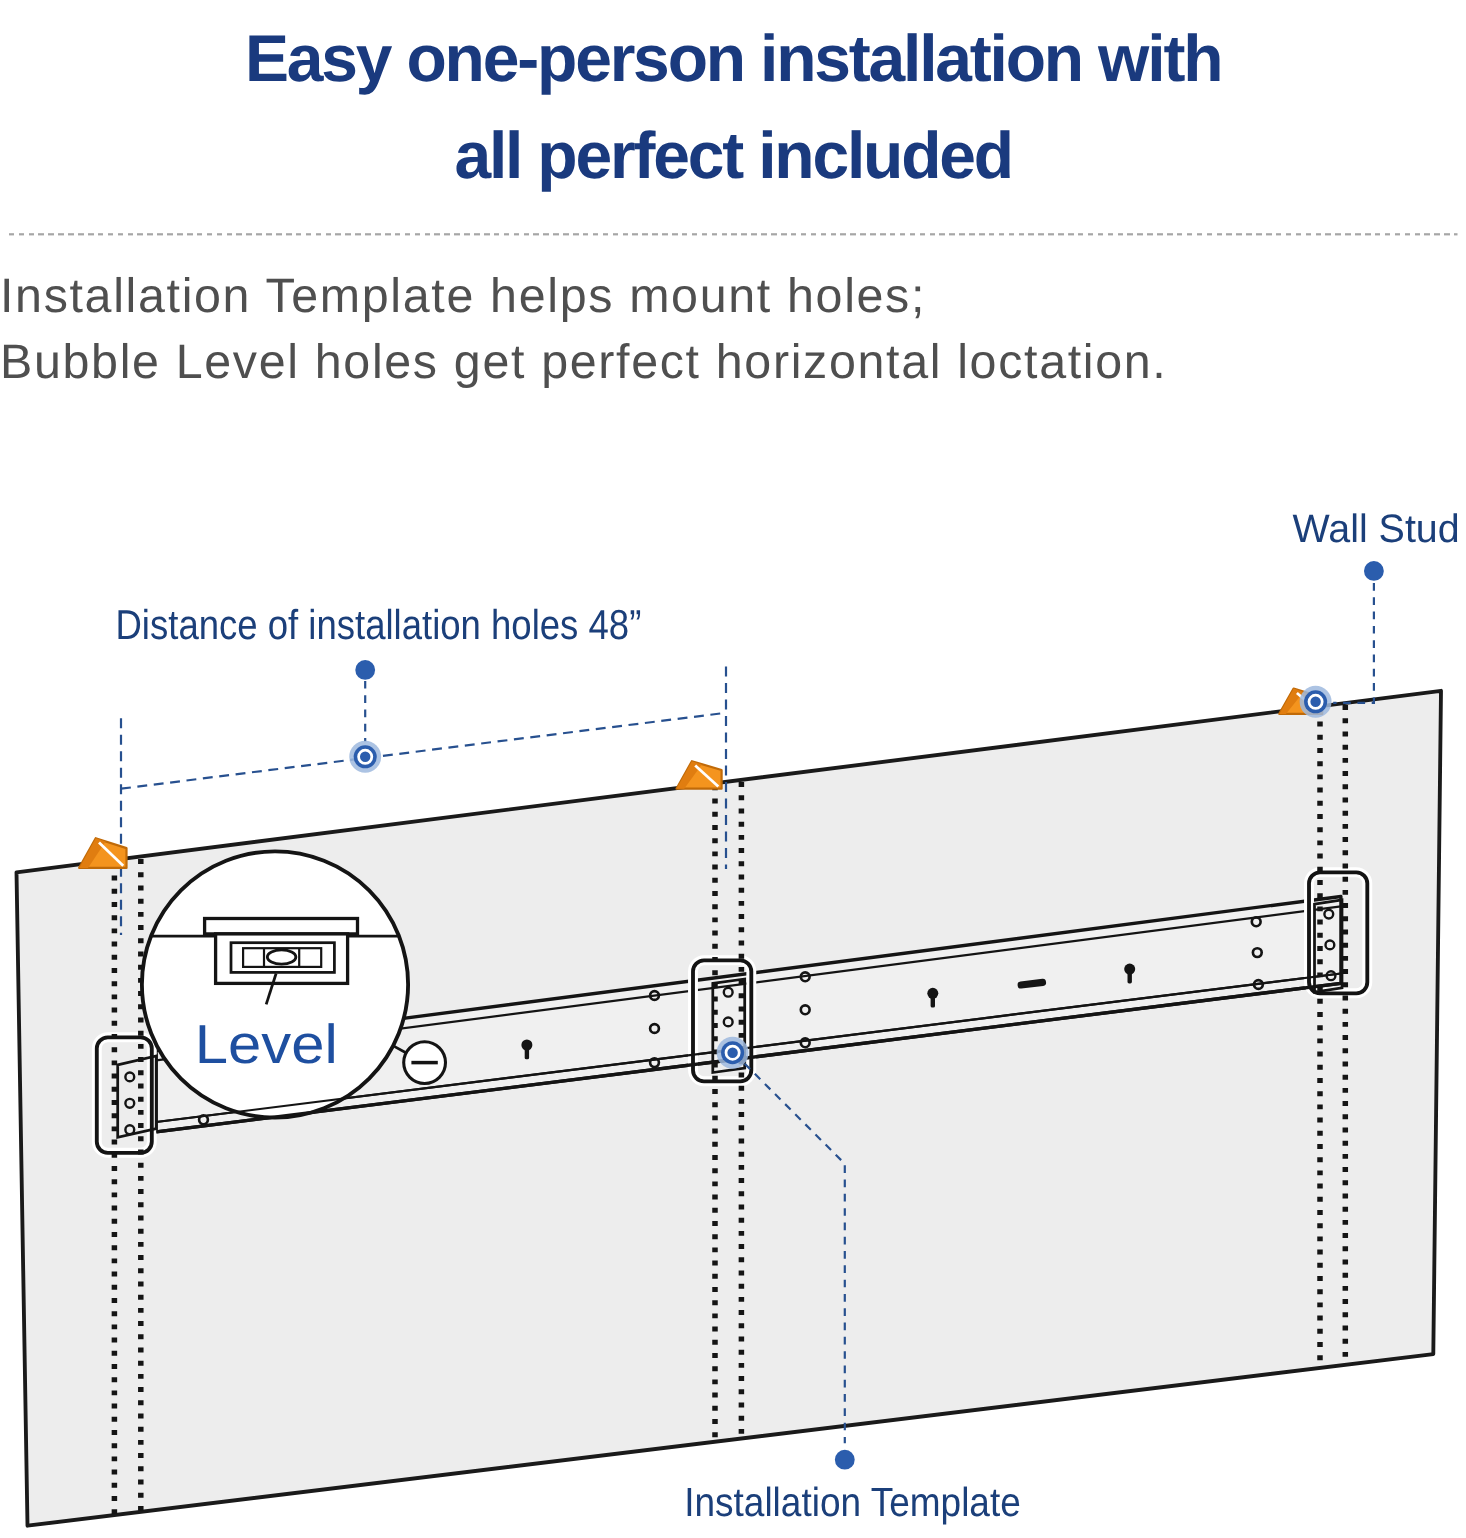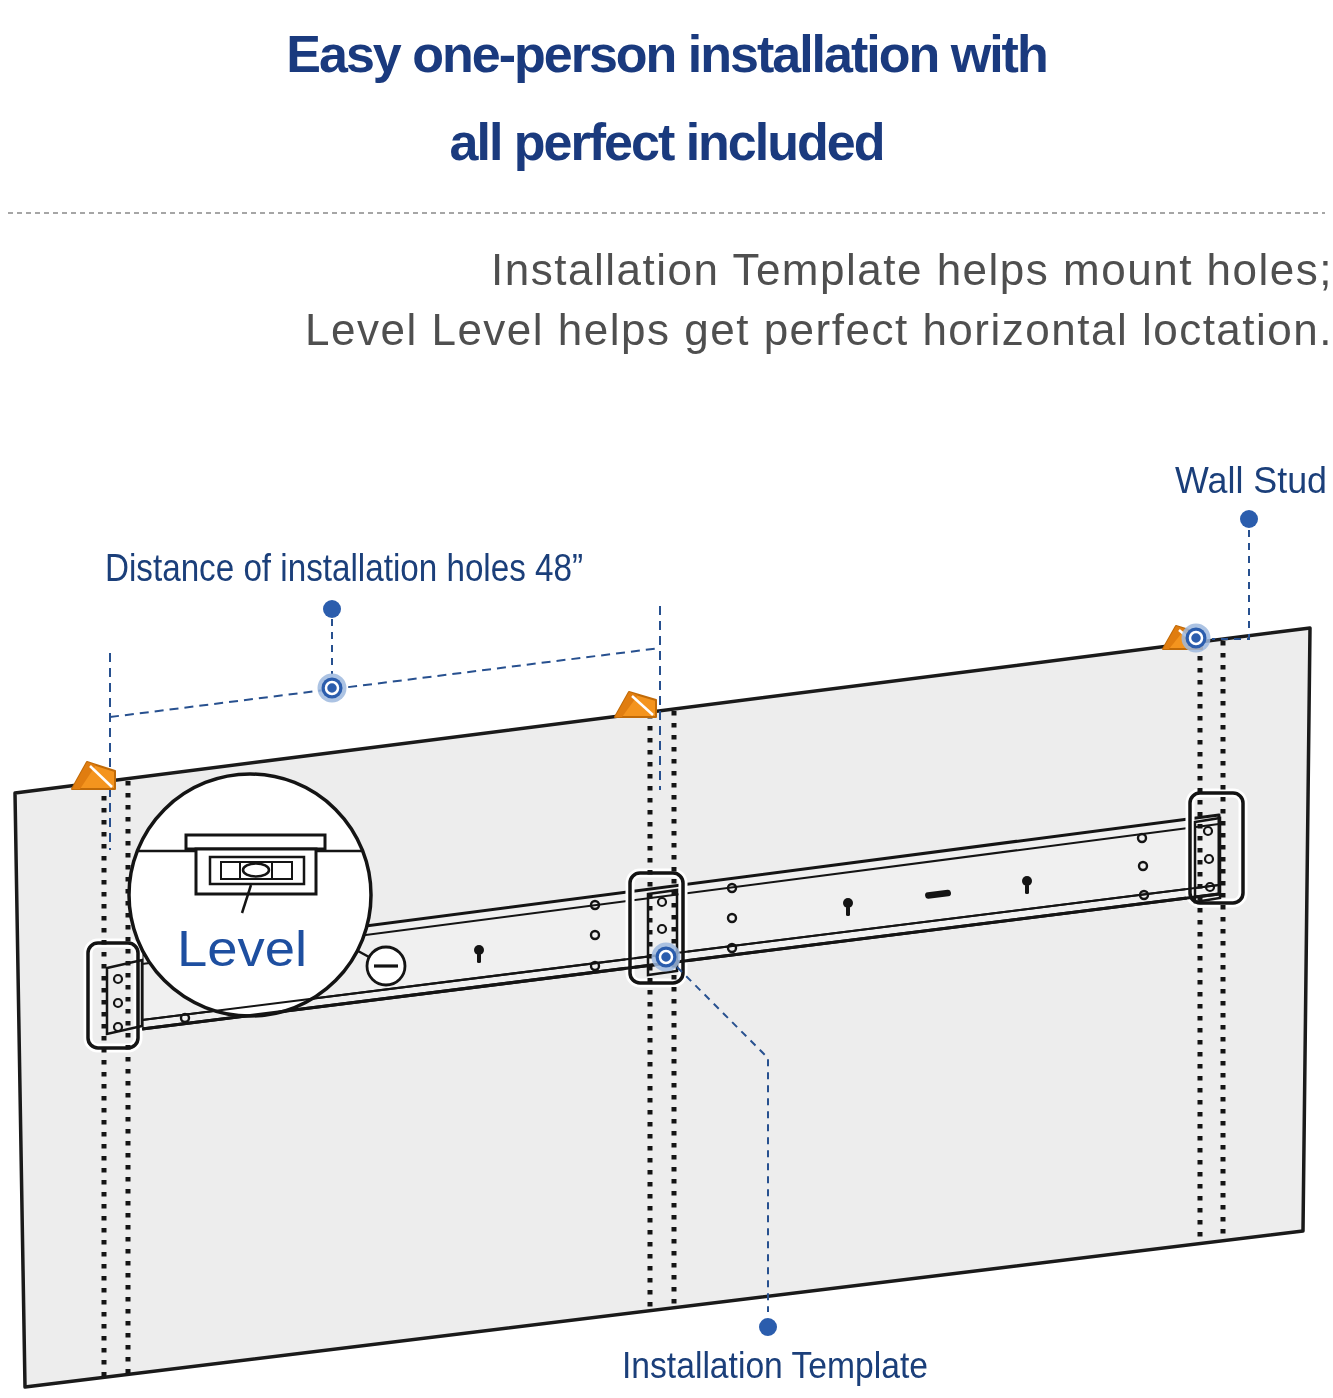--- a/index.html
+++ b/index.html
@@ -3,51 +3,51 @@
 <meta charset="utf-8">
 <style>
   html,body{margin:0;padding:0;background:#ffffff;}
   .stage{
     position:relative;width:1333px;height:1398px;margin:0 auto;
     background:#ffffff;overflow:hidden;
     font-family:"Liberation Sans",sans-serif;
   }
   .title{
     position:absolute;top:10px;left:0;width:100%;
-    text-align:center;font-weight:700;font-size:52px;line-height:88px;
+    text-align:center;font-weight:700;font-size:60px;line-height:88px;
     letter-spacing:-2px;color:#1a3a7e;
   }
   .divider{
     position:absolute;top:212px;left:8px;right:8px;height:2px;
     background:repeating-linear-gradient(90deg,#a6a6a6 0 5px,transparent 5px 9px);
   }
   .subtitle{
     position:absolute;top:240px;left:0;width:100%;
-    text-align:right;font-weight:300;font-size:44px;line-height:60px;
+    text-align:left;font-weight:300;font-size:44px;line-height:60px;
     letter-spacing:1.5px;color:#4f4f4f;
   }
   svg.diagram{position:absolute;top:0;left:0;width:1333px;height:1398px;}
   .lbl{fill:#1b3f7a;font-family:"Liberation Sans",sans-serif;}
   .lvl{fill:#1e4fa0;font-family:"Liberation Sans",sans-serif;}
 </style>
 </head>
 <body>
 
 <div class="stage">
 
   <div class="title">
     <div>Easy one-person installation with</div>
     <div>all perfect included</div>
   </div>
 
   <div class="divider"></div>
 
   <div class="subtitle">
     <div>Installation Template helps mount holes;</div>
-    <div>Level Level helps get perfect horizontal loctation.</div>
+    <div>Bubble Level holes get perfect horizontal loctation.</div>
   </div>
 
   <svg class="diagram" viewBox="0 0 1333 1398">
 
     <g>
       <polygon points="15,793 1310,628 1303,1231 25,1387" fill="#ededed" stroke="#1a1a1a" stroke-width="3.5" stroke-linejoin="round"></polygon>
     </g>
 
     <g stroke="#27508f" stroke-width="2" stroke-dasharray="9 6" fill="none">
       <line x1="110" y1="653" x2="110" y2="850"></line>

